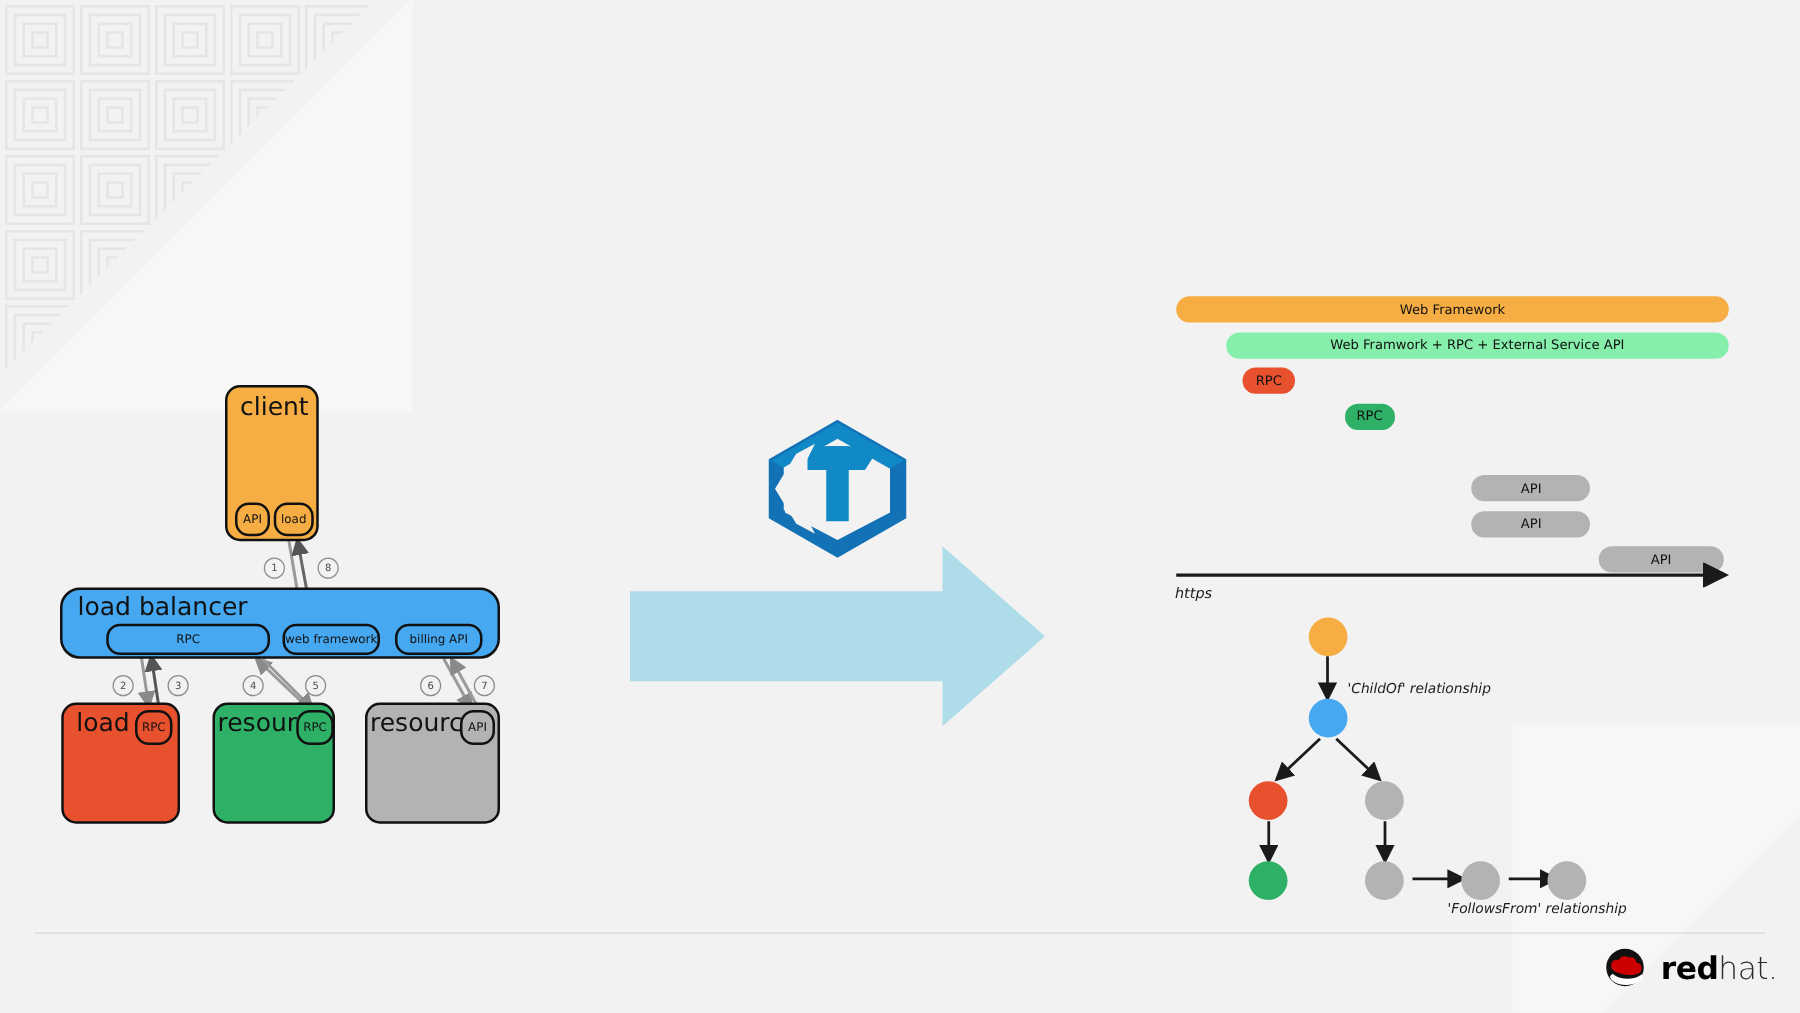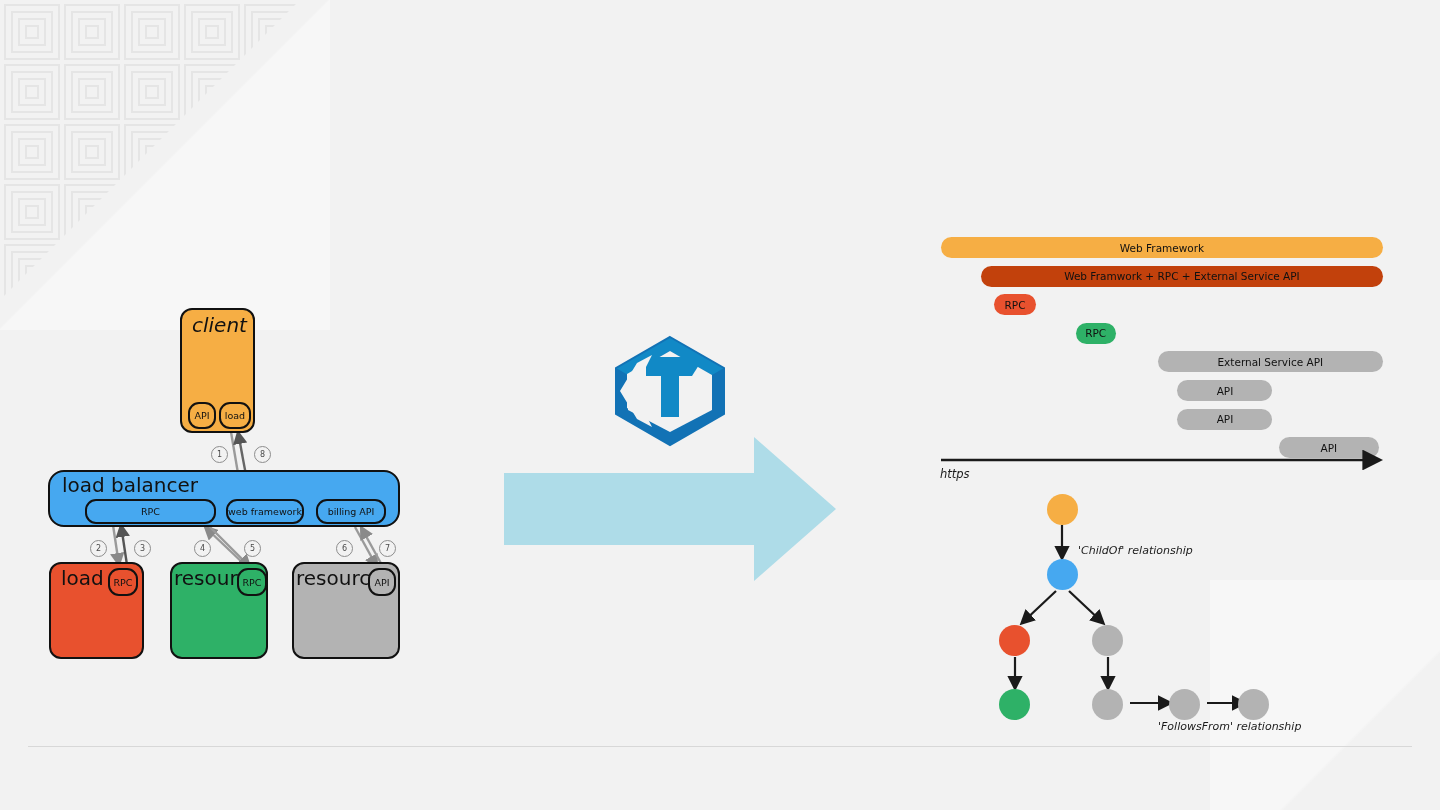--- a/index.html
+++ b/index.html
@@ -279,21 +279,21 @@
       <path d="M245,565 L205,527" stroke="#9a9a9a" stroke-width="2.4" fill="none" marker-end="url(#ah)"></path>
 
       <path d="M210,527 L250,567" stroke="#9a9a9a" stroke-width="2.4" fill="none" marker-end="url(#ah)"></path>
 
       <path d="M355,527 L377,567" stroke="#9a9a9a" stroke-width="2.4" fill="none" marker-end="url(#ah)"></path>
       <path d="M383,567 L361,527" stroke="#9a9a9a" stroke-width="2.4" fill="none" marker-end="url(#ah)"></path>
     </svg>
 
     <div class="node" style="left:180px;top:308px;width:75px;height:125px;background:#F6AE44;">
     </div>
-    <div class="node-title" style="left:192px;top:313px;font-style:italic;">client</div>
+    <div class="node-title" style="left:192px;top:313px;">client</div>
     <div class="pill" style="left:188px;top:402px;width:28px;height:27px;background:#F6AE44;">
       <span>API</span>
     </div>
     <div class="pill" style="left:219px;top:402px;width:32px;height:27px;background:#F6AE44;">
       <span>load</span>
     </div>
 
     <div class="node" style="left:48px;top:470px;width:352px;height:57px;background:#46A8F0;border-radius:16px;">
     </div>
     <div class="node-title" style="left:62px;top:473px;">load balancer</div>
@@ -366,31 +366,28 @@
 
     <svg class="big-arrow" viewBox="0 0 332 144">
       <path d="M0 36 L250 36 L250 0 L332 72 L250 144 L250 108 L0 108 Z" fill="#AEDCE8"></path>
     </svg>
   </div>
 
   <div class="trace" id="trace-spans">
       <div class="span-bar" style="left: 11px; width: 442px; top: 22px; background: rgb(246, 174, 68);">
         <span>Web Framework</span>
       </div>
-      <div class="span-bar" style="left: 50.78px; width: 402.22px; top: 50.6px; background: #c2410c;">
+      <div class="span-bar" style="left: 50.78px; width: 402.22px; top: 50.6px; background: #86efac;">
         <span>Web Framwork + RPC + External Service API</span>
       </div>
       <div class="span-bar" style="left: 64.04px; width: 41.99px; top: 79.2px; background: rgb(232, 81, 46);">
         <span>RPC</span>
       </div>
       <div class="span-bar" style="left: 145.81px; width: 39.78px; top: 107.8px; background: rgb(46, 177, 103);">
         <span>RPC</span>
-      </div>
-      <div class="span-bar" style="left: 227.58px; width: 225.42px; top: 136.4px; background: rgb(179, 179, 179);">
-        <span>External Service API</span>
       </div>
       <div class="span-bar" style="left: 247.47px; width: 95.03px; top: 165px; background: rgb(179, 179, 179);">
         <span>API</span>
       </div>
       <div class="span-bar" style="left: 247.47px; width: 95.03px; top: 193.6px; background: rgb(179, 179, 179);">
         <span>API</span>
       </div>
       <div class="span-bar" style="left: 349.13px; width: 99.45px; top: 222.2px; background: rgb(179, 179, 179);">
         <span>API</span>
       </div>
@@ -429,14 +426,22 @@
     <div class="tnode" style="left:39px;top:209px;width:31px;height:31px;background:#2EB167;"></div>
     <div class="tnode" style="left:132px;top:209px;width:31px;height:31px;background:#B3B3B3;"></div>
     <div class="tnode" style="left:209px;top:209px;width:31px;height:31px;background:#B3B3B3;"></div>
     <div class="tnode" style="left:278px;top:209px;width:31px;height:31px;background:#B3B3B3;"></div>
 
     <div class="rel-label" style="left:118px;top:64px;">'ChildOf' relationship</div>
     <div class="rel-label" style="left:198px;top:240px;">'FollowsFrom' relationship</div>
   </div>
 
   <div class="footer-rule"></div>
+  <div class="redhat-logo">
+    <svg width="42" height="32" viewBox="0 0 42 32">
+      <circle cx="20" cy="16" r="15" fill="#111"></circle>
+      <path d="M10 21 C10 21 14 25 22 25 C30 25 34 21 34 21 L34 24 C34 27 28 30 21 30 C13 30 8 26 8 23 Z" fill="#fff"></path>
+      <path d="M9 14 C9 11 12 9 15 10 C16 7 20 6 23 8 C26 7 29 9 29 12 C32 12 34 15 33 18 C33 20 30 22 24 22 C16 22 10 19 9 16 Z" fill="#cc0000"></path>
+    </svg>
+    <div class="redhat-word"><b>red</b><span class="thin">hat</span><span class="thin">.</span></div>
+  </div>
 
 </div>
 
 </body></html>

